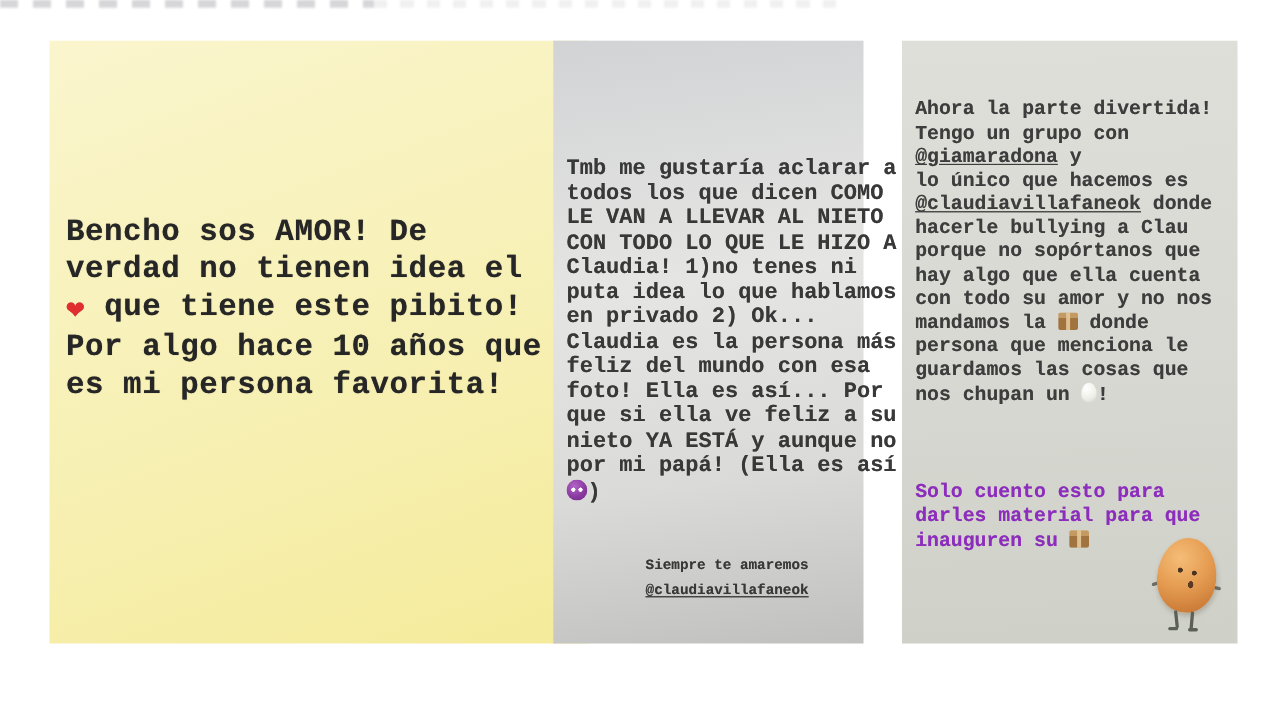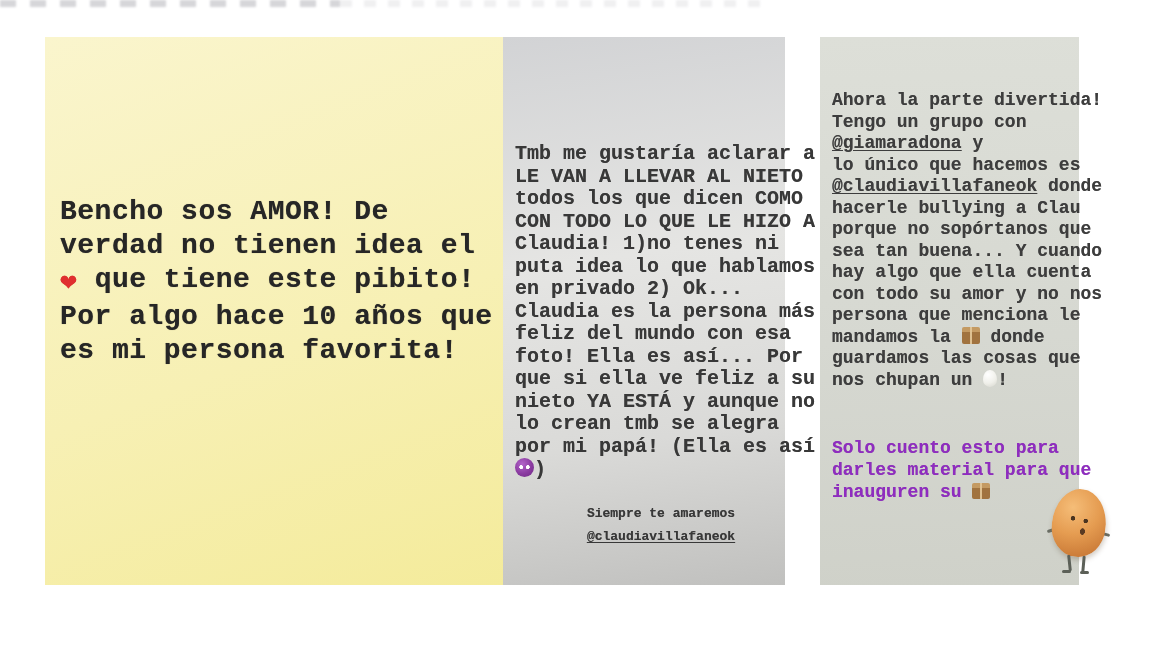--- a/index.html
+++ b/index.html
@@ -8,21 +8,21 @@
     font-family:"Liberation Mono","DejaVu Sans Mono",monospace;font-weight:bold;
   }
   
   .remnant{position:absolute;top:0;height:7px;filter:blur(1.2px);}
   .remnant-a{left:0;width:340px;background:repeating-linear-gradient(90deg,rgba(55,55,70,.45) 0 16px,transparent 16px 30px);opacity:.45;}
   .remnant-b{left:340px;width:420px;background:repeating-linear-gradient(90deg,rgba(120,120,130,.35) 0 12px,transparent 12px 24px);opacity:.3;}
 
   .panel{position:absolute;top:37px;height:548px;}
   .panel-left{left:45px;width:490px;background:linear-gradient(160deg,#faf5cd 0%,#f7f0b4 55%,#f4eb9a 100%);}
   .panel-middle{left:503px;width:282px;background:linear-gradient(172deg,#d2d3d5 0%,#e5e5e3 40%,#dadad8 72%,#c0c0be 100%);}
-  .panel-right{left:820px;width:259px;background:linear-gradient(178deg,#dddfd8 0%,#d6d8d1 55%,#cfd1c9 100%);}
+  .panel-right{left:820px;width:305px;background:linear-gradient(178deg,#dddfd8 0%,#d6d8d1 55%,#cfd1c9 100%);}
 
   .textblock{position:absolute;}
   .line{white-space:pre;}
   .left-text{left:15px;top:158px;font-size:28px;line-height:34px;color:#262626;letter-spacing:.5px;text-shadow:0 0 .7px rgba(20,20,20,.6);}
   .mid-text{left:12px;top:106px;font-size:20px;line-height:22.5px;color:#383838;text-shadow:0 0 .6px rgba(30,30,30,.55);}
   .mid-signature{left:12px;top:466px;width:292px;text-align:center;font-size:13px;line-height:22.5px;color:#383838;text-shadow:0 0 .6px rgba(30,30,30,.55);}
   .right-text{left:12px;top:53px;font-size:18px;line-height:21.5px;color:#3d3d3d;text-shadow:0 0 .6px rgba(30,30,30,.5);}
   .right-highlight{left:12px;top:400px;font-size:18px;line-height:22px;text-shadow:0 0 .6px rgba(90,20,120,.5);}
 
   .mention{text-decoration:underline;text-underline-offset:2px;margin-top:20px;}
@@ -76,55 +76,53 @@
         <div class="line"><span>verdad no tienen idea el</span></div>
         <div class="line"><span class="emoji red-heart-emoji"></span><span> que tiene este pibito!</span></div>
         <div class="line"><span>Por algo hace 10 años que</span></div>
         <div class="line"><span>es mi persona favorita!</span></div>
       </div>
   </section>
 
   <section class="panel panel-middle">
     <div class="textblock mid-text">
         <div class="line"><span>Tmb me gustaría aclarar a</span></div>
+        <div class="line"><span>todos los que dicen COMO</span></div>
         <div class="line"><span>LE VAN A LLEVAR AL NIETO</span></div>
-        <div class="line"><span>todos los que dicen COMO</span></div>
         <div class="line"><span>CON TODO LO QUE LE HIZO A</span></div>
         <div class="line"><span>Claudia! 1)no tenes ni</span></div>
         <div class="line"><span>puta idea lo que hablamos</span></div>
         <div class="line"><span>en privado 2) Ok...</span></div>
         <div class="line"><span>Claudia es la persona más</span></div>
         <div class="line"><span>feliz del mundo con esa</span></div>
         <div class="line"><span>foto! Ella es así... Por</span></div>
         <div class="line"><span>que si ella ve feliz a su</span></div>
         <div class="line"><span>nieto YA ESTÁ y aunque no</span></div>
-        <div class="line"><span>lo crean tmb se alegra</span></div>
         <div class="line"><span>por mi papá! (Ella es así</span></div>
         <div class="line"><span class="emoji purple-devil-emoji"></span><span>)</span></div>
       </div>
     <div class="textblock mid-signature">
         <div class="line"><span>Siempre te amaremos</span></div>
         <div class="line"><span class="mention">@claudiavillafaneok</span></div>
       </div>
   </section>
 
   <section class="panel panel-right">
     <div class="textblock right-text">
         <div class="line"><span>Ahora la parte divertida!</span></div>
         <div class="line"><span>Tengo un grupo con</span></div>
         <div class="line"><span class="mention">@giamaradona</span><span> y</span></div>
         <div class="line"><span>lo único que hacemos es</span></div>
         <div class="line"><span class="mention">@claudiavillafaneok</span><span> donde</span></div>
         <div class="line"><span>hacerle bullying a Clau</span></div>
         <div class="line"><span>porque no sopórtanos que</span></div>
-        <div class="line"><span>sea tan buena... Y cuando</span></div>
         <div class="line"><span>hay algo que ella cuenta</span></div>
         <div class="line"><span>con todo su amor y no nos</span></div>
+        <div class="line"><span>mandamos la </span><span class="emoji package-emoji"></span><span> donde</span></div>
         <div class="line"><span>persona que menciona le</span></div>
-        <div class="line"><span>mandamos la </span><span class="emoji package-emoji"></span><span> donde</span></div>
         <div class="line"><span>guardamos las cosas que</span></div>
         <div class="line"><span>nos chupan un </span><span class="emoji egg-emoji"></span><span>!</span></div>
       </div>
     <div class="textblock right-highlight" style="color: rgb(143, 44, 192);">
         <div class="line"><span>Solo cuento esto para</span></div>
         <div class="line"><span>darles material para que</span></div>
         <div class="line"><span>inauguren su </span><span class="emoji package-emoji"></span></div>
       </div>
 
     <div class="egg-sticker">

